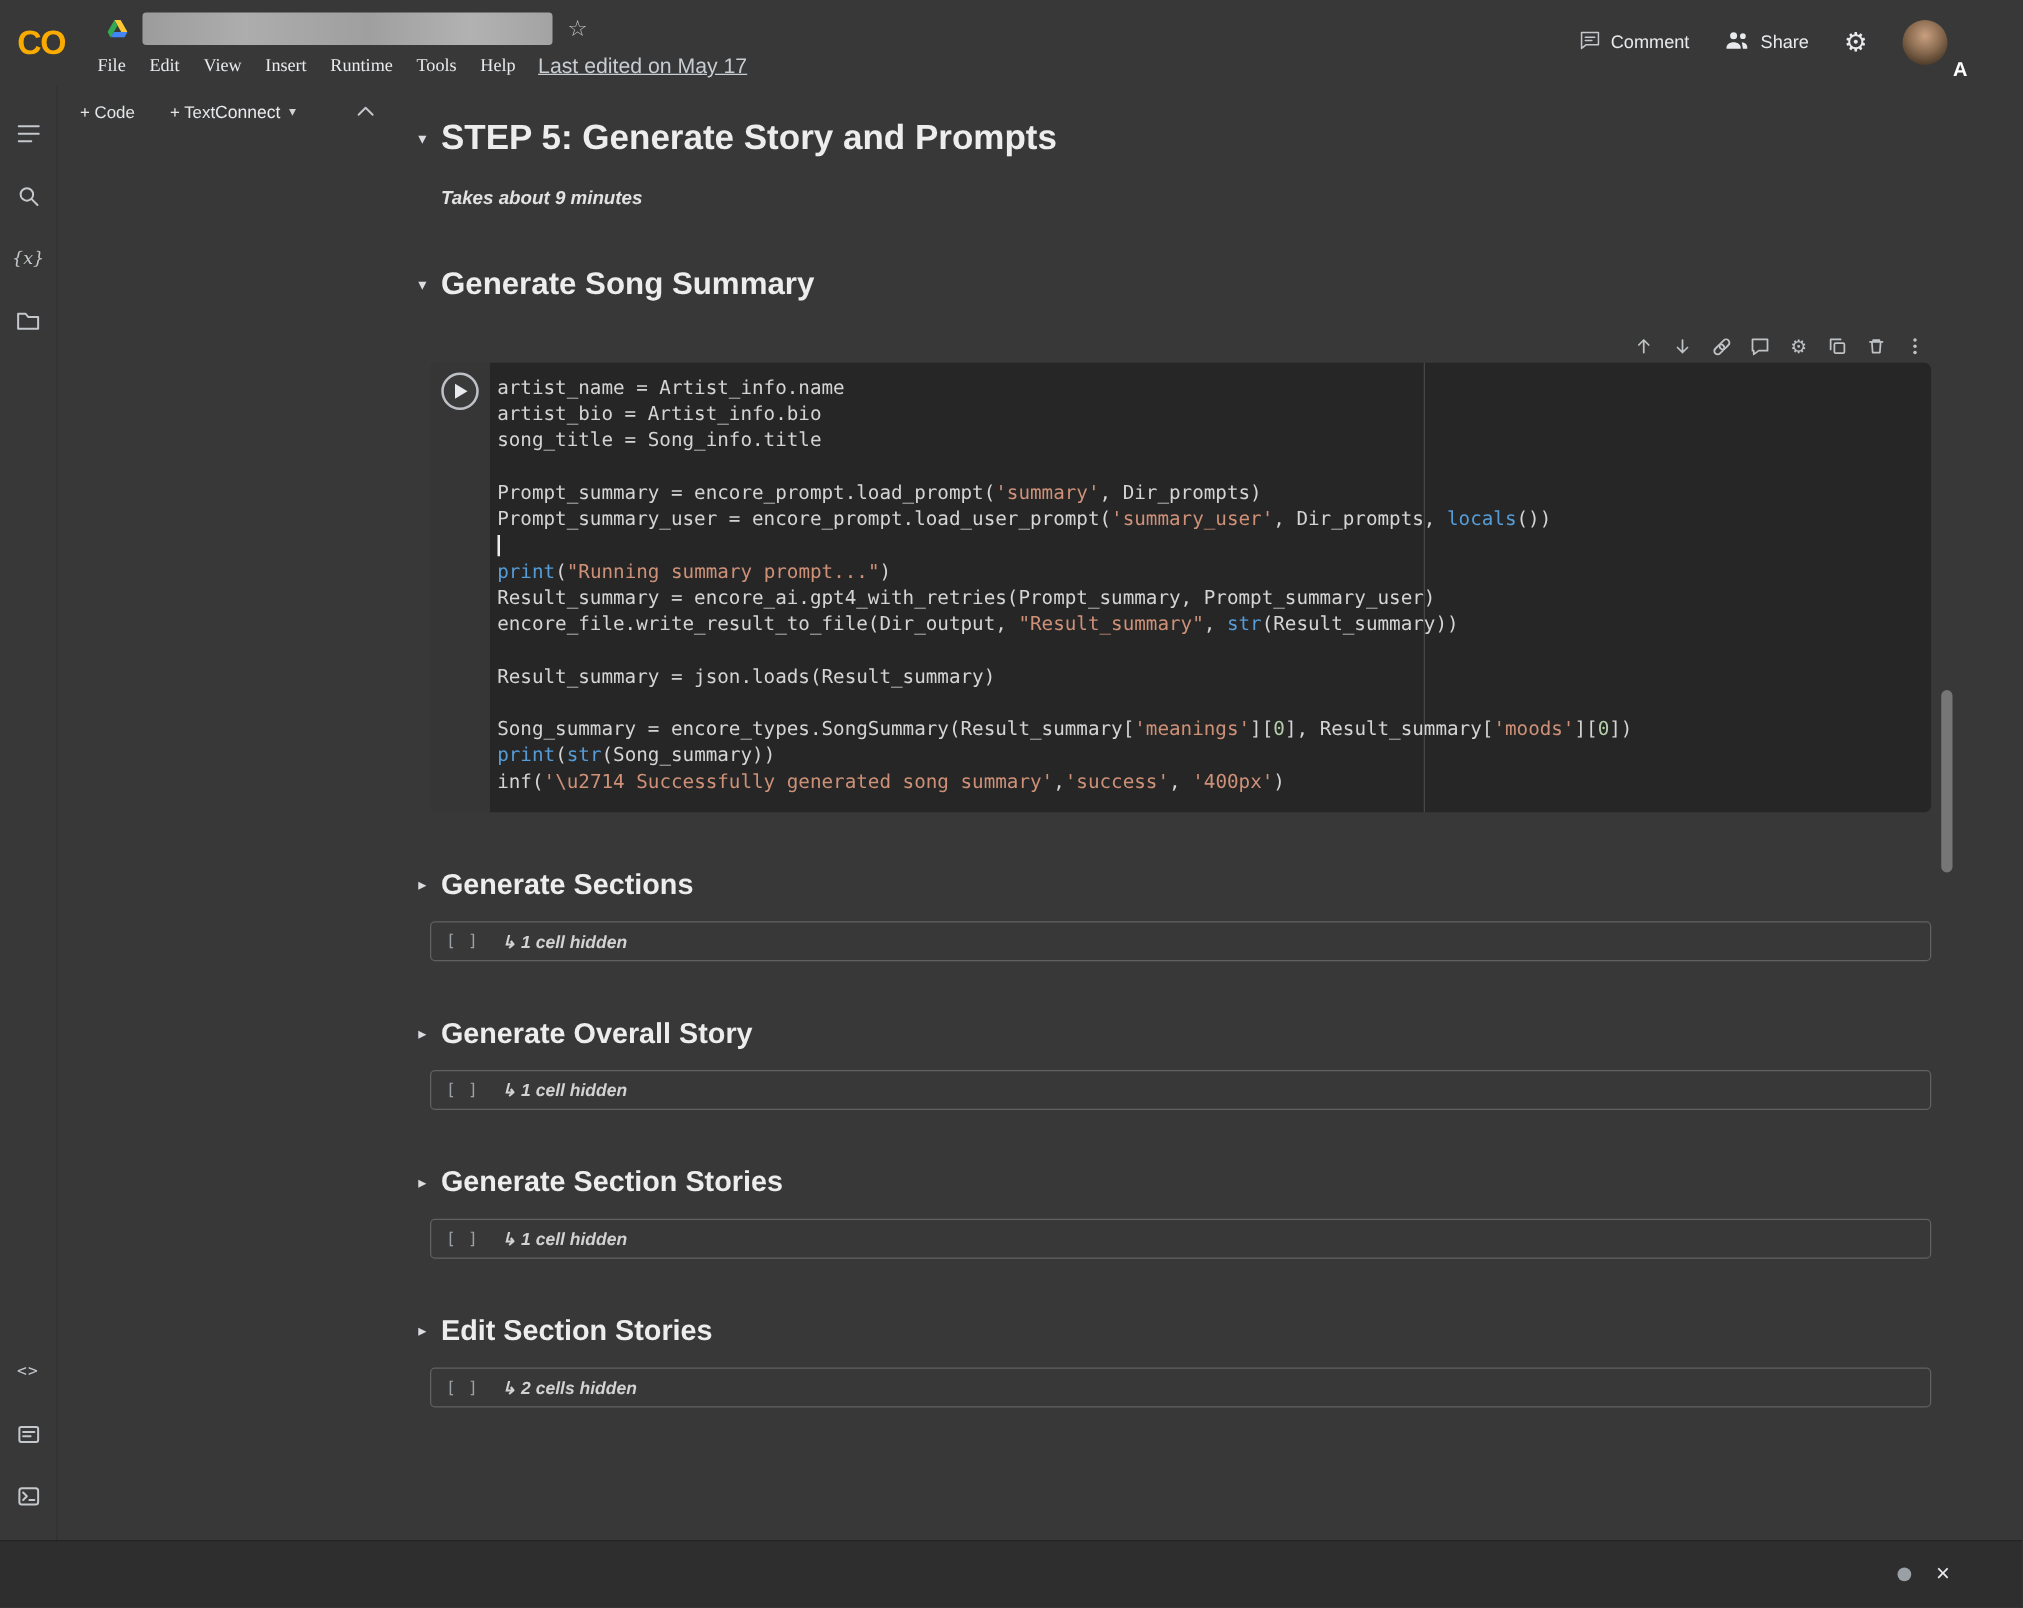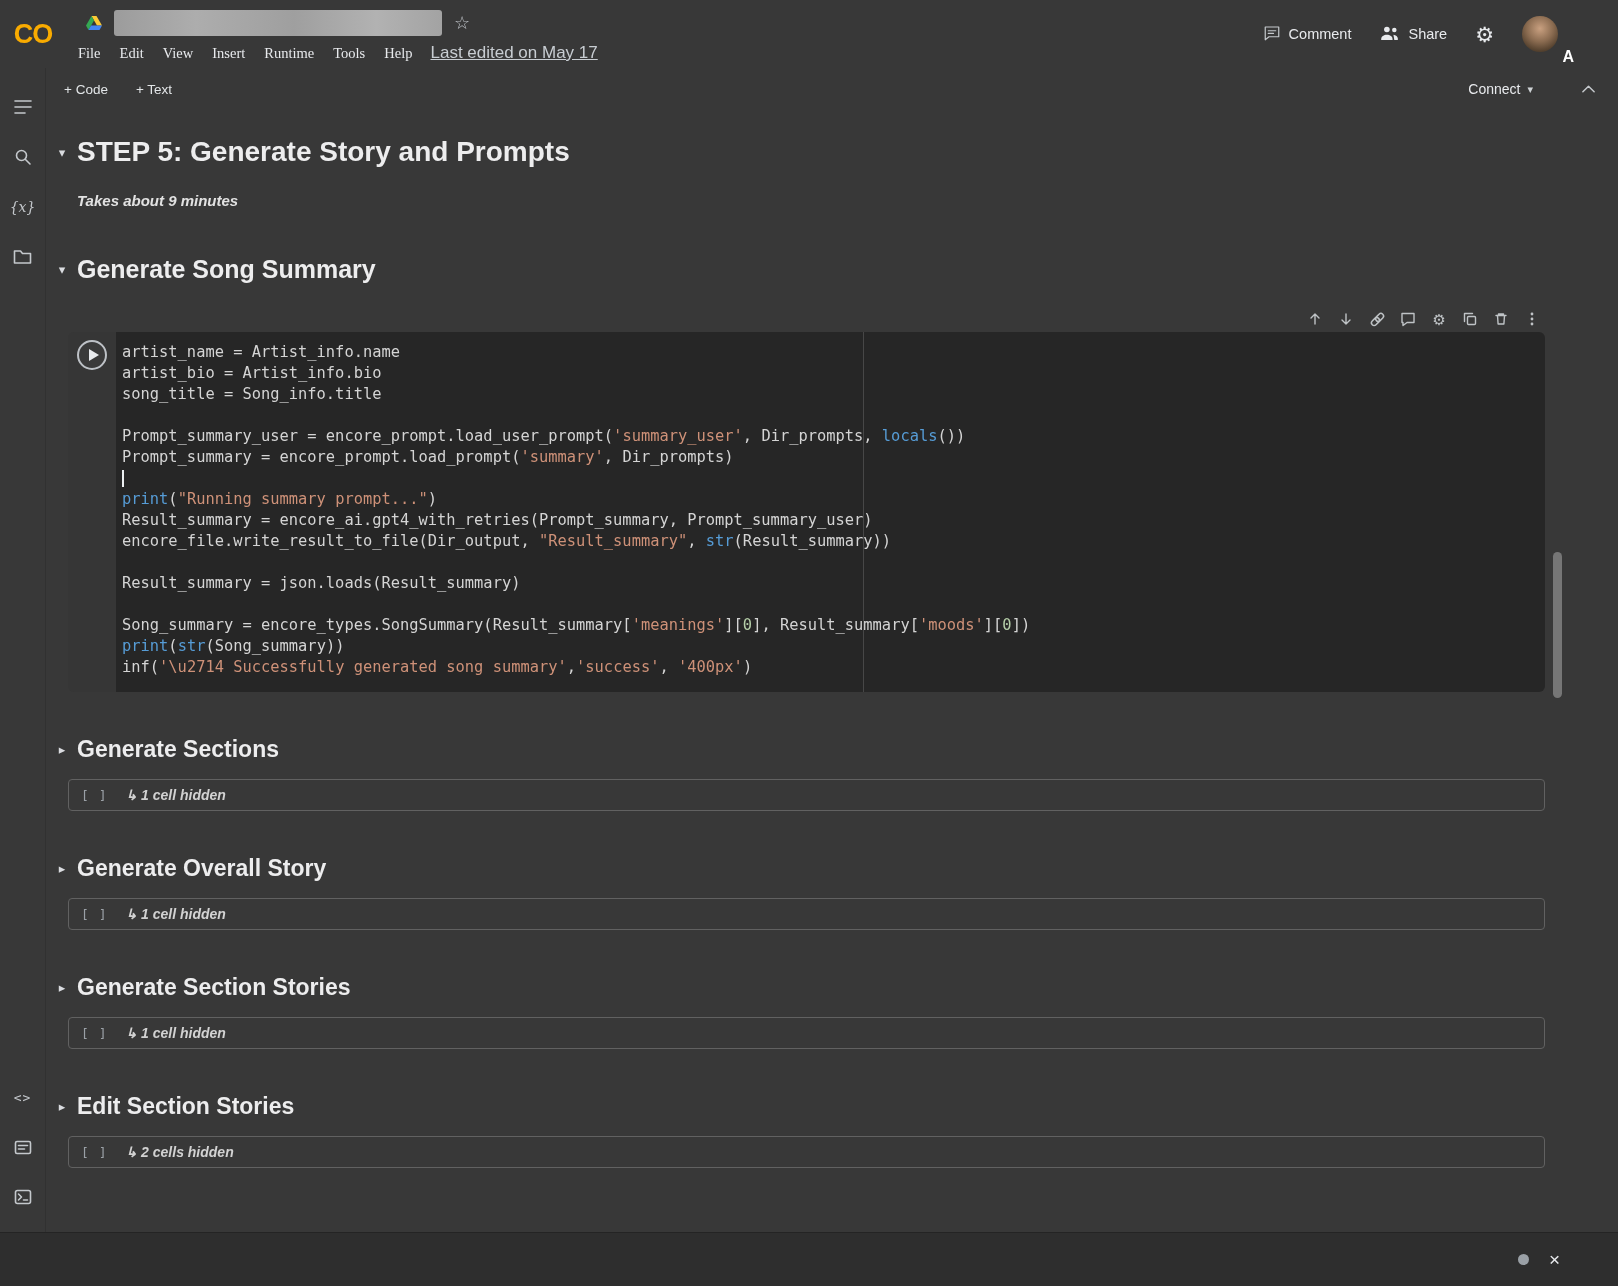--- a/index.html
+++ b/index.html
@@ -43,21 +43,21 @@
   .body-row { display:flex; height:1164px; }
   .sidebar {
     width:46px; display:flex; flex-direction:column; align-items:center;
     padding:14px 0 10px 0; border-right:1px solid #313131;
   }
   .side-icon { height:50px; width:100%; display:flex; align-items:center; justify-content:center; color:#c4c8cc; cursor:pointer; }
   .side-spacer { flex:1; }
   .vars-glyph { font-family:"DejaVu Serif", serif; font-style:italic; font-size:14px; }
   .code-glyph { font-family:"DejaVu Sans Mono", monospace; font-size:13px; letter-spacing:1px; }
 
-  .main { flex:1; display:flex; flex-direction:column; min-width:0; }
+  .main { flex:1; display:flex; flex-direction:row; min-width:0; }
 
   
   .nb-toolbar { height:42px; display:flex; align-items:center; padding:0 22px 0 18px; font-size:13.5px; }
   .tb-left { display:flex; gap:28px; }
   .tb-btn { display:flex; align-items:center; gap:6px; color:#e3e6e8; cursor:pointer; }
   .tb-right { margin-left:auto; display:flex; align-items:center; gap:48px; }
   .connect { display:flex; align-items:center; gap:7px; font-size:14px; cursor:pointer; }
   .caret { font-size:11px; color:#cfd3d6; }
 
   
@@ -310,22 +310,22 @@
             <span class="play-tri"></span>
           </div>
         </div>
         <div class="code-area">
           <div class="code-ruler"></div>
           <div>
               <div class="code-line"><span class="tk-p">artist_name = Artist_info.name</span></div>
               <div class="code-line"><span class="tk-p">artist_bio = Artist_info.bio</span></div>
               <div class="code-line"><span class="tk-p">song_title = Song_info.title</span></div>
               <div class="code-line"></div>
+              <div class="code-line"><span class="tk-p">Prompt_summary = encore_prompt.load_prompt(</span><span class="tk-s">'summary'</span><span class="tk-p">, Dir_prompts)</span></div>
               <div class="code-line"><span class="tk-p">Prompt_summary_user = encore_prompt.load_user_prompt(</span><span class="tk-s">'summary_user'</span><span class="tk-p">, Dir_prompts, </span><span class="tk-k">locals</span><span class="tk-p">())</span></div>
-              <div class="code-line"><span class="tk-p">Prompt_summary = encore_prompt.load_prompt(</span><span class="tk-s">'summary'</span><span class="tk-p">, Dir_prompts)</span></div>
               <div class="code-line"><span class="cursor"></span></div>
               <div class="code-line"><span class="tk-k">print</span><span class="tk-p">(</span><span class="tk-s">"Running summary prompt..."</span><span class="tk-p">)</span></div>
               <div class="code-line"><span class="tk-p">Result_summary = encore_ai.gpt4_with_retries(Prompt_summary, Prompt_summary_user)</span></div>
               <div class="code-line"><span class="tk-p">encore_file.write_result_to_file(Dir_output, </span><span class="tk-s">"Result_summary"</span><span class="tk-p">, </span><span class="tk-k">str</span><span class="tk-p">(Result_summary))</span></div>
               <div class="code-line"></div>
               <div class="code-line"><span class="tk-p">Result_summary = json.loads(Result_summary)</span></div>
               <div class="code-line"></div>
               <div class="code-line"><span class="tk-p">Song_summary = encore_types.SongSummary(Result_summary[</span><span class="tk-s">'meanings'</span><span class="tk-p">][</span><span class="tk-n">0</span><span class="tk-p">], Result_summary[</span><span class="tk-s">'moods'</span><span class="tk-p">][</span><span class="tk-n">0</span><span class="tk-p">])</span></div>
               <div class="code-line"><span class="tk-k">print</span><span class="tk-p">(</span><span class="tk-k">str</span><span class="tk-p">(Song_summary))</span></div>
               <div class="code-line"><span class="tk-p">inf(</span><span class="tk-s">'\u2714 Successfully generated song summary'</span><span class="tk-p">,</span><span class="tk-s">'success'</span><span class="tk-p">, </span><span class="tk-s">'400px'</span><span class="tk-p">)</span></div>

